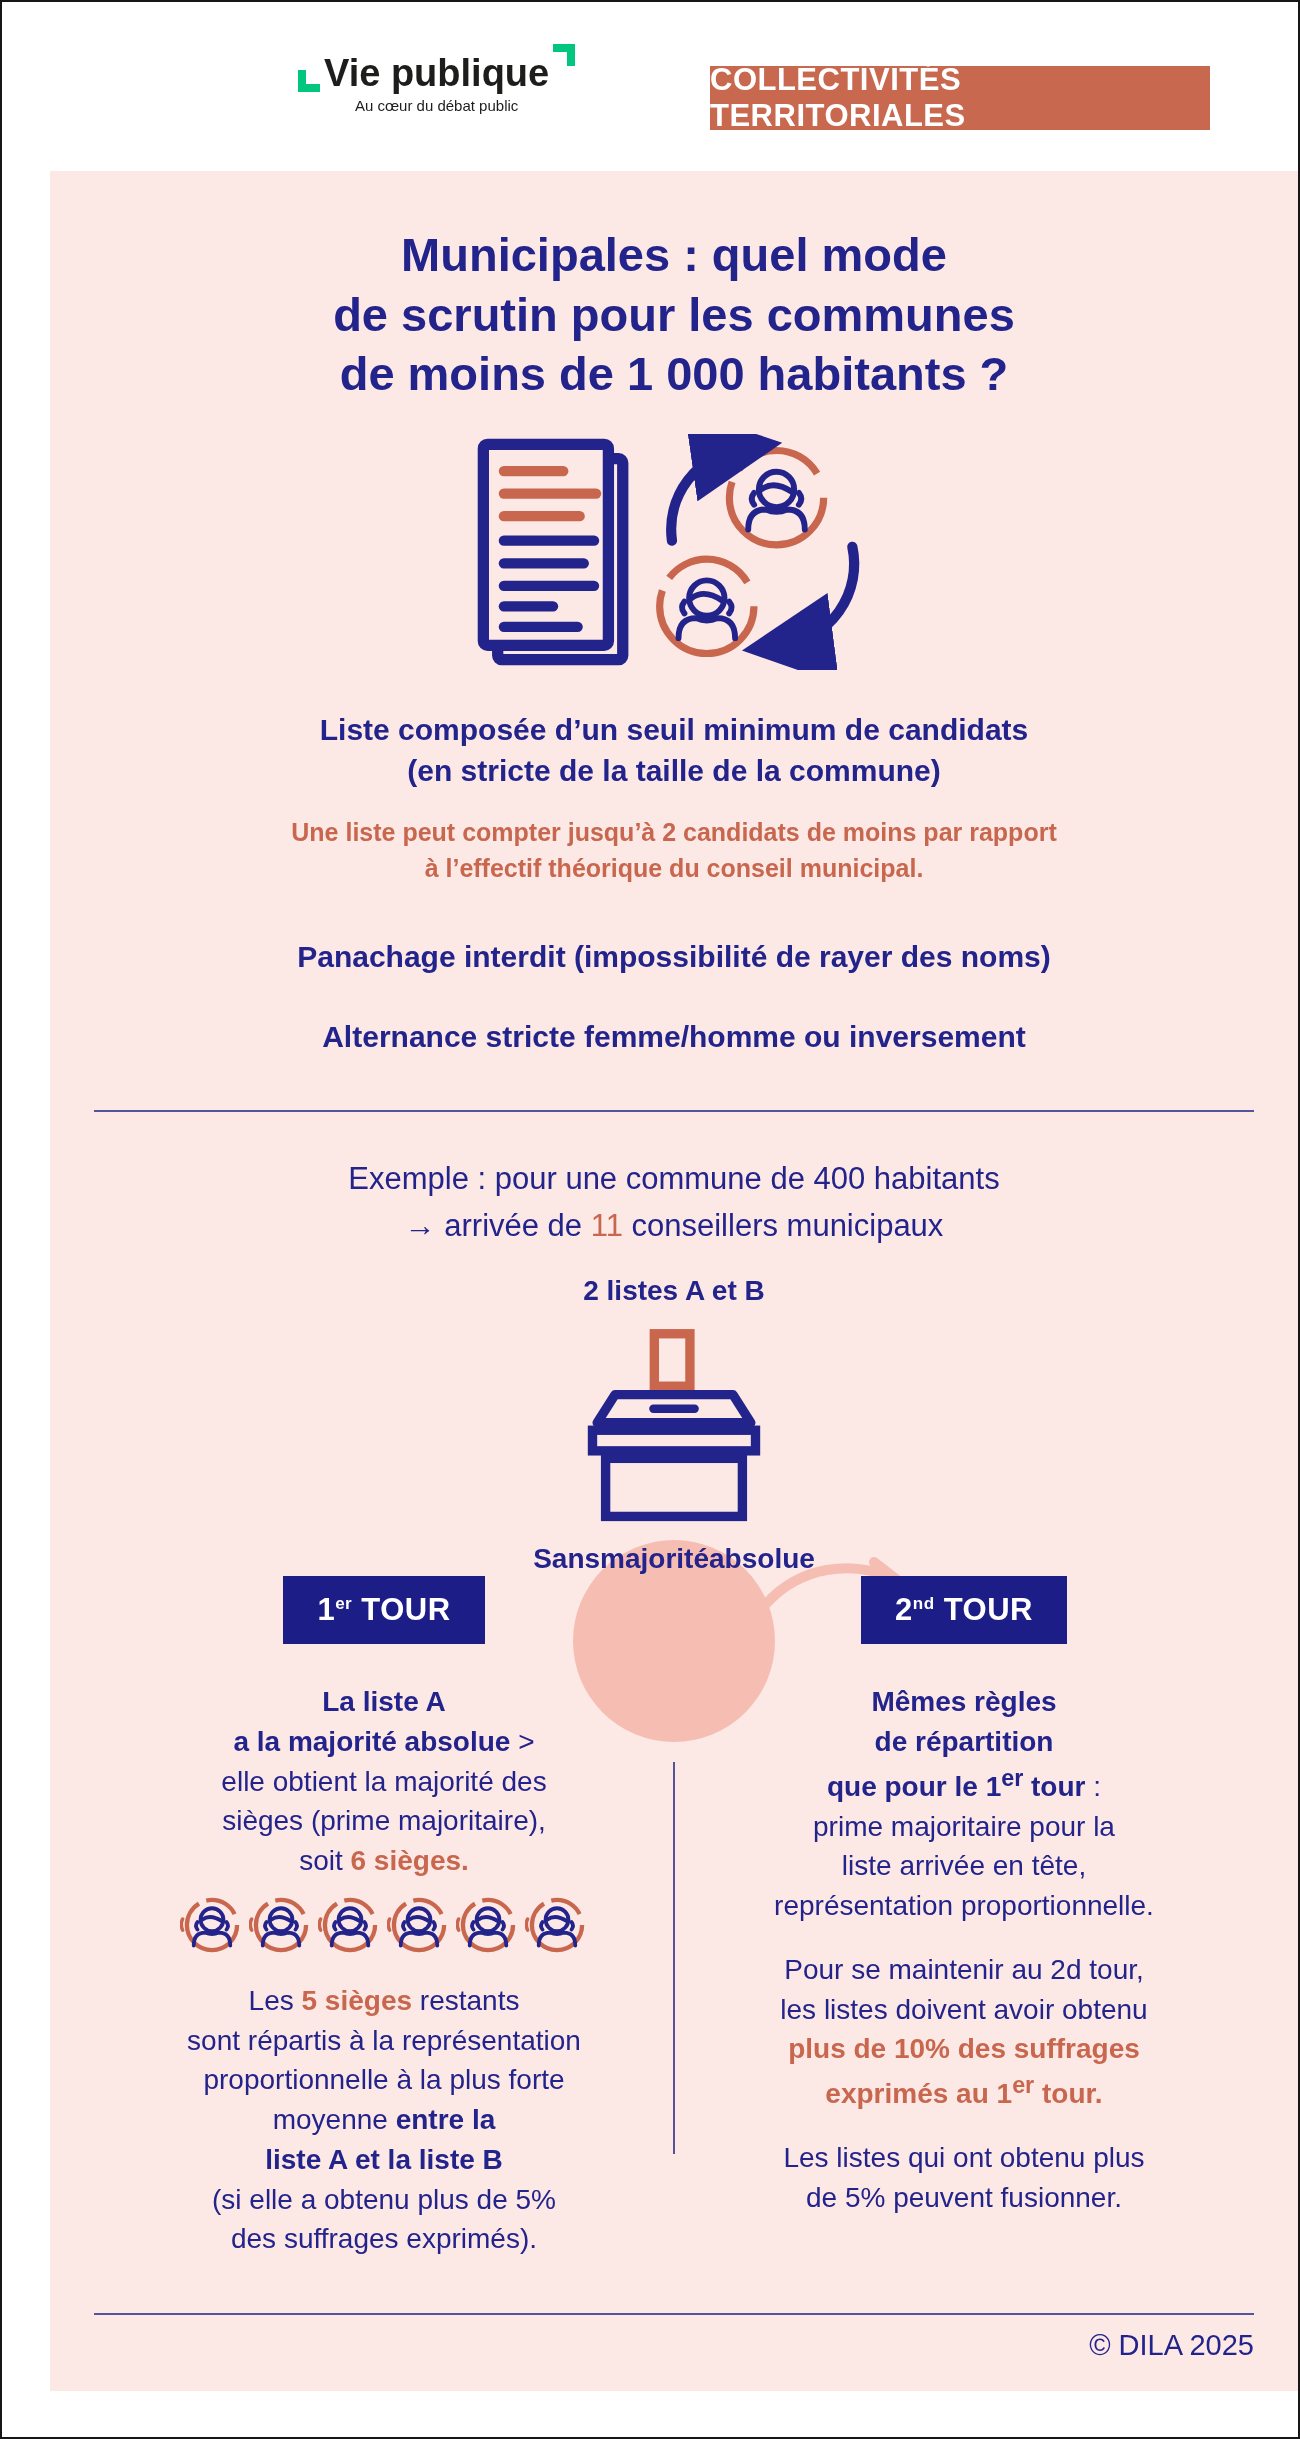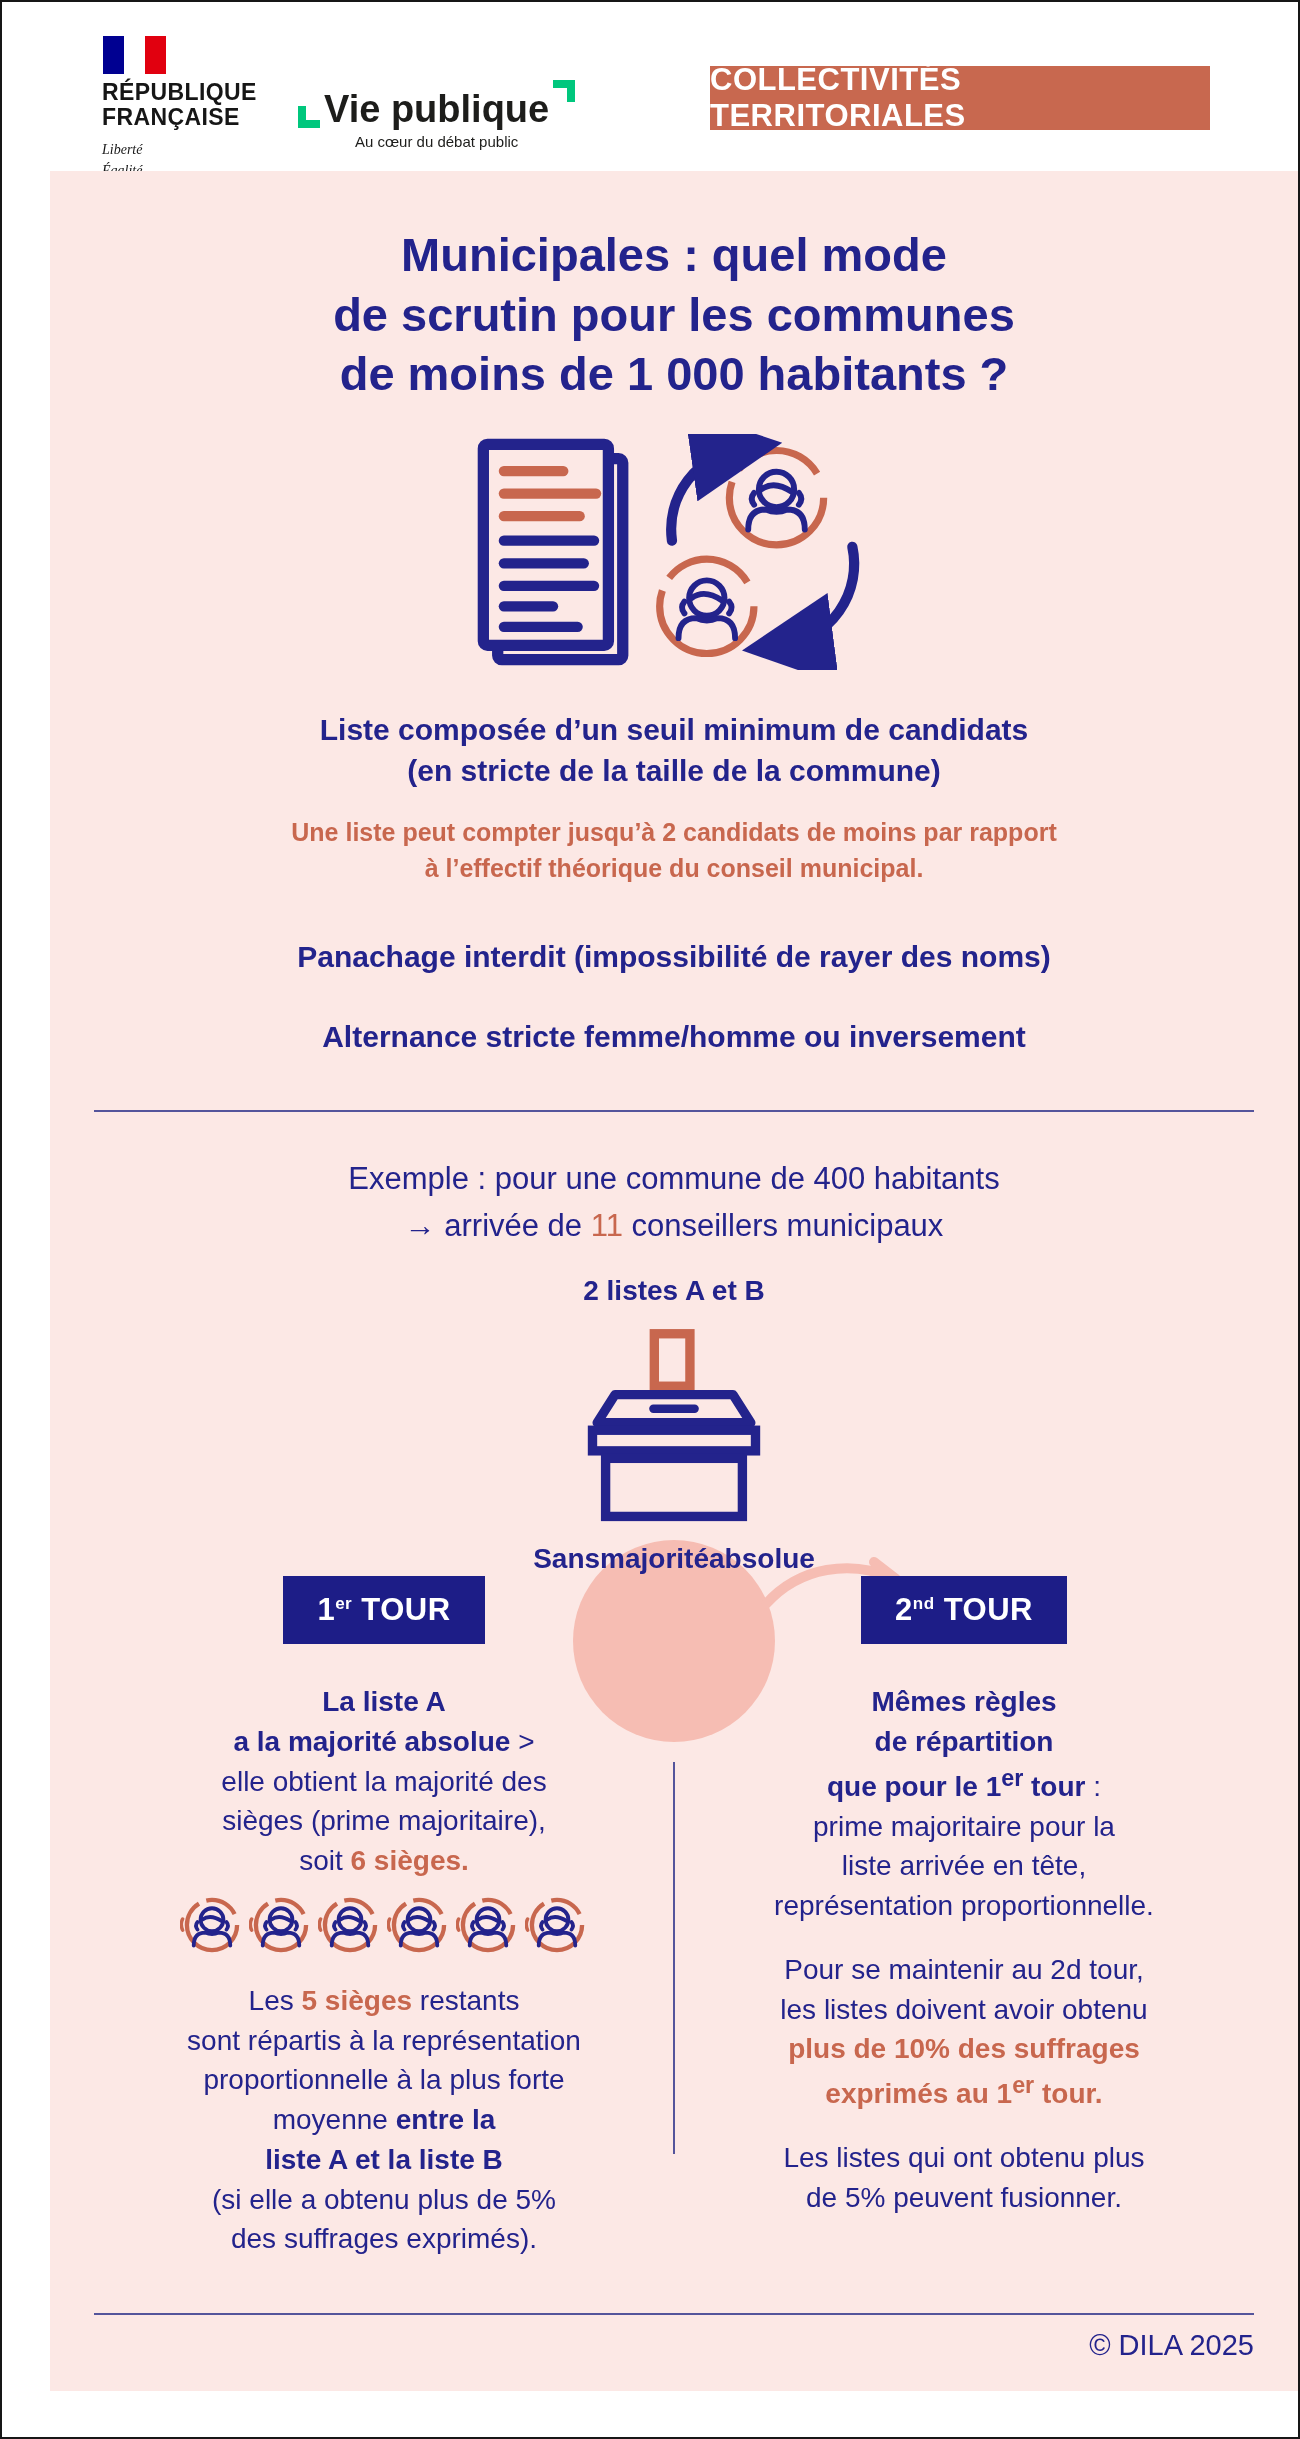--- a/index.html
+++ b/index.html
@@ -10,21 +10,21 @@
   .header{position:absolute;left:0;top:0;width:100%;height:169px;background:#ffffff;}
   .rf-logo{position:absolute;left:100px;top:34px;color:#161616;}
   .flag{display:flex;width:63px;height:38px;margin-left:1px;}
   .flag span{flex:1;}
   .flag .b{background:#000091;}
   .flag .w{background:#ffffff;}
   .flag .r{background:#e1000f;}
   .rf-name{font-weight:bold;font-size:23px;line-height:1.08;letter-spacing:.4px;margin-top:6px;}
   .motto{font-family:"Liberation Serif",serif;font-style:italic;font-size:14px;line-height:1.5;margin-top:9px;}
   .motto span{display:block;}
-  .vp-logo{position:absolute;left:296px;top:48px;text-align:center;color:#1d1d1b;margin-top:36px;}
+  .vp-logo{position:absolute;left:296px;top:48px;text-align:center;color:#1d1d1b;}
   .vp-name{position:relative;font-size:38px;font-weight:bold;padding:2px 26px 0;white-space:nowrap;}
   .vp-bl{position:absolute;left:0;bottom:3px;width:14px;height:14px;
          border-left:8px solid #00c77d;border-bottom:8px solid #00c77d;}
   .vp-tr{position:absolute;right:0;top:-6px;width:14px;height:14px;
          border-right:8px solid #00c77d;border-top:8px solid #00c77d;}
   .vp-tagline{font-size:15px;margin-top:2px;}
   .cat-badge{position:absolute;left:708px;top:64px;width:500px;height:64px;background:#c8684f;
              color:#ffffff;font-weight:bold;font-size:31px;letter-spacing:.5px;
              display:flex;align-items:center;justify-content:center;}
   
@@ -83,36 +83,20 @@
     </g>
     <marker id="ah" markerWidth="9" markerHeight="9" refX="5" refY="4.5" orient="auto">
       <path d="M0,0 L9,4.5 L0,9 Z" fill="#23238c"></path>
     </marker>
   </defs>
 </svg>
 
 <div class="page">
 
   <div class="header">
-    <div class="rf-logo">
-      <div class="flag">
-          <span class="b"></span>
-          <span class="w"></span>
-          <span class="r"></span>
-        </div>
-      <div class="rf-name">
-          <span class="ln">RÉPUBLIQUE</span>
-          <span class="ln">FRANÇAISE</span>
-        </div>
-      <div class="motto">
-          <span>Liberté</span>
-          <span>Égalité</span>
-          <span>Fraternité</span>
-        </div>
-    </div>
     <div class="vp-logo">
       <div class="vp-name"><span class="vp-bl"></span><span>Vie publique</span><span class="vp-tr"></span></div>
       <div class="vp-tagline">Au cœur du débat public</div>
     </div>
     <div class="cat-badge">COLLECTIVITÉS TERRITORIALES</div>
   </div>
 
   <div class="panel">
     <div class="content">
 

